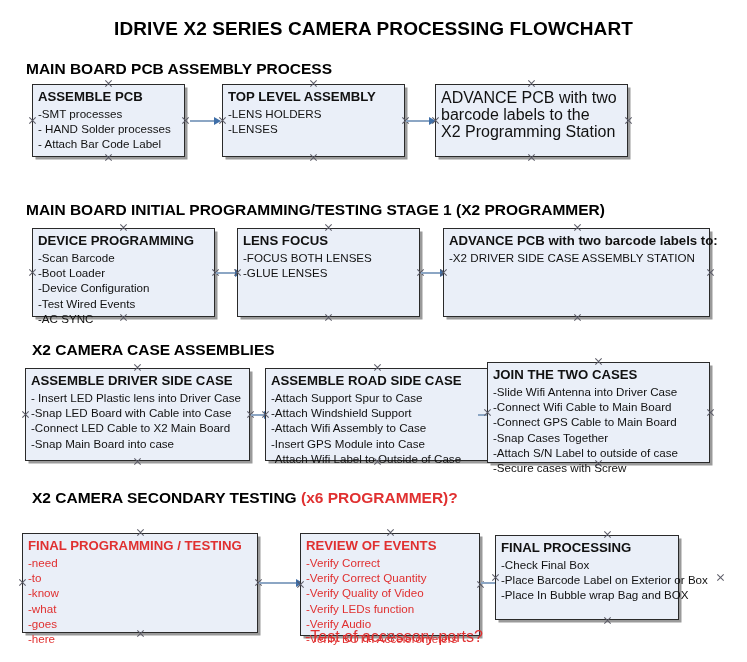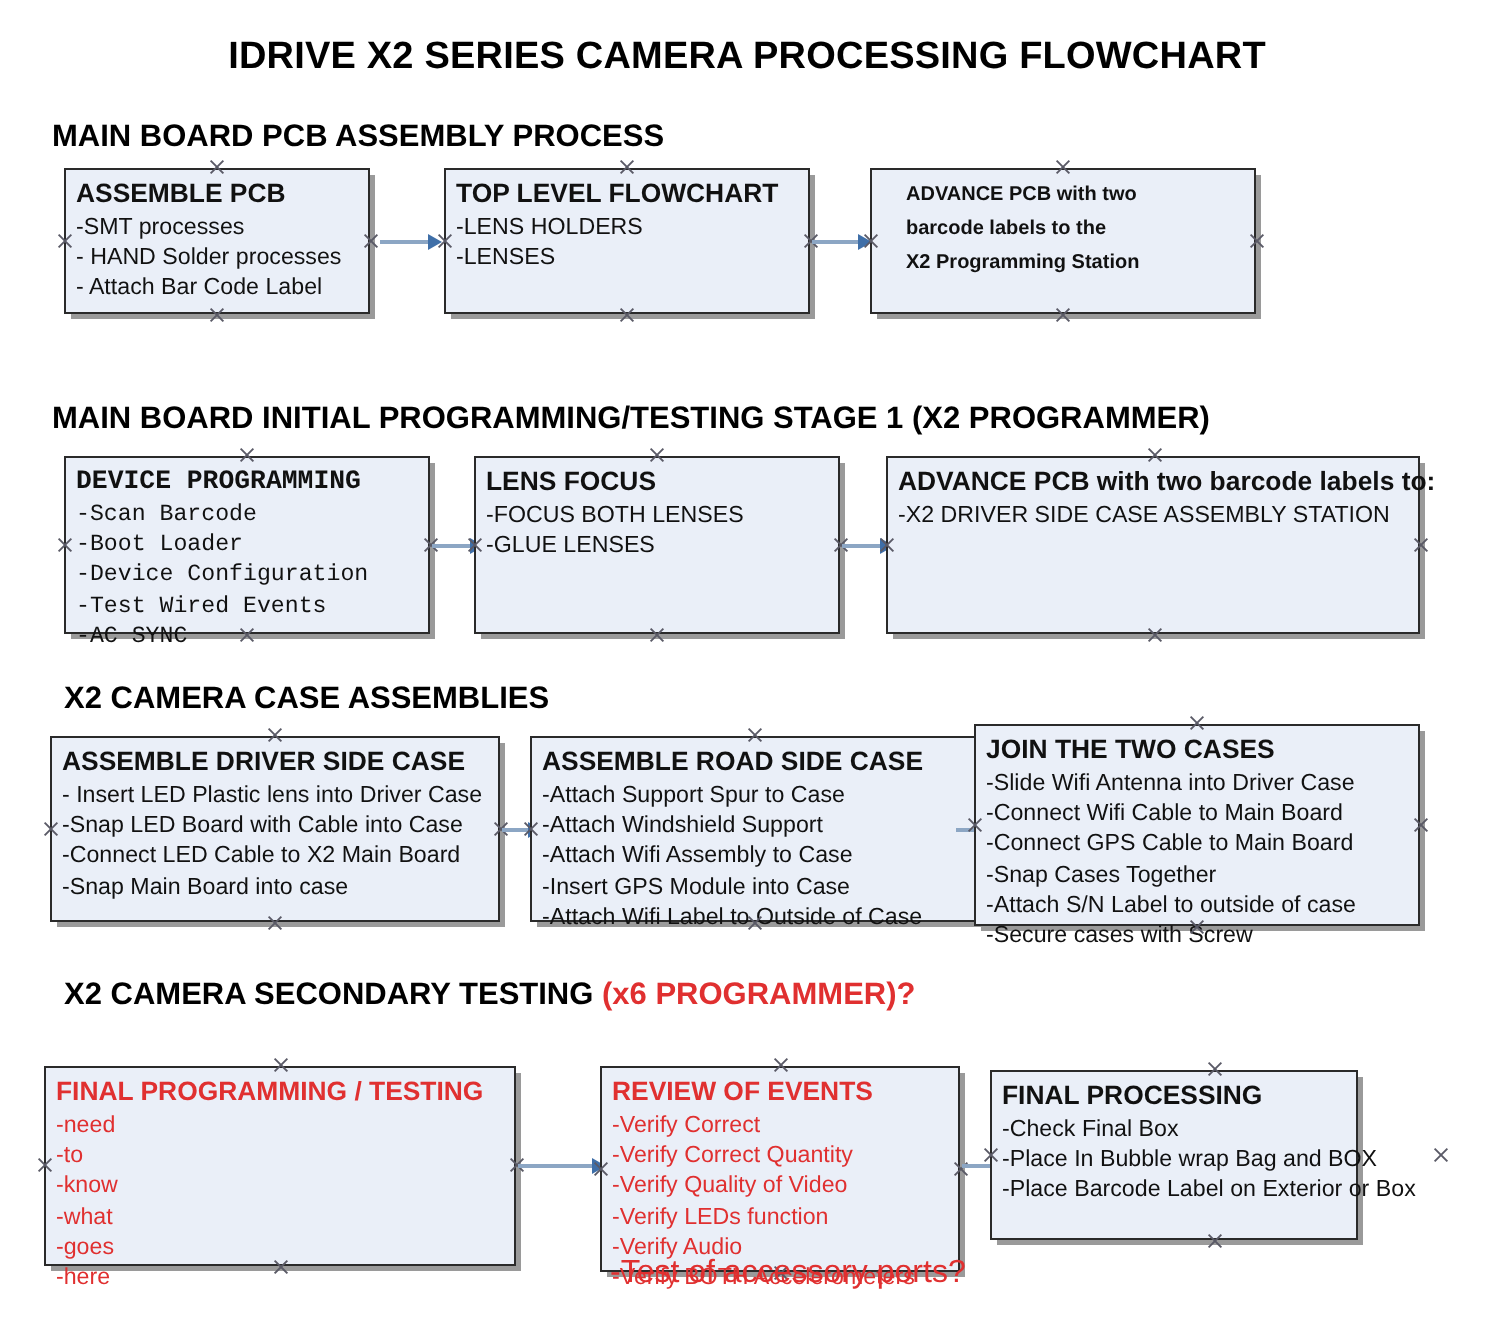--- a/index.html
+++ b/index.html
@@ -64,24 +64,23 @@
     margin-bottom: 1px;
   }
   .box .bline {
     font-size: 11.6px;
     color: #111111;
     line-height: 15.2px;
     white-space: nowrap;
   }
   
   .box.boldbody .bline {
-    font-weight: bold;
-    font-size: 10px;
+    font-weight: normal;
+    font-size: 16px;
     line-height: 17px;
-    margin-left: 12px;
   }
   
   .box.red .bhead, .box.red .bline { color: #e03030; }
   .box.red { border-color: #2a2a2a; }
   
   .overflow-line {
     position: absolute;
     font-size: 16px;
     color: #e03030;
     line-height: 15.2px;
@@ -151,21 +150,21 @@
   <div class="xhandle" style="left:28px; top:116px;"></div>
   <div class="xhandle" style="left:181px; top:116px;"></div>
 
   <div class="arrow" style="left:190px; top:116px; width:32px;">
     <div class="shaft" style="width:25px;"></div>
     <div class="head" style="left:24px;"></div>
   </div>
 
   <div class="box" style="left:222px; top:84px; width:183px; height:73px;">
     <div class="inner">
-      <div class="bhead">TOP LEVEL FLOWCHART</div>
+      <div class="bhead">TOP LEVEL ASSEMBLY</div>
       <div class="bline">-LENS HOLDERS</div>
       <div class="bline">-LENSES</div>
     </div>
   </div>
   <div class="xhandle" style="left:309px; top:79px;"></div>
   <div class="xhandle" style="left:309px; top:153px;"></div>
   <div class="xhandle" style="left:218px; top:116px;"></div>
   <div class="xhandle" style="left:401px; top:116px;"></div>
 
   <div class="arrow" style="left:406px; top:116px; width:30px;">
@@ -182,21 +181,21 @@
   </div>
   <div class="xhandle" style="left:527px; top:79px;"></div>
   <div class="xhandle" style="left:527px; top:153px;"></div>
   <div class="xhandle" style="left:431px; top:116px;"></div>
   <div class="xhandle" style="left:624px; top:116px;"></div>
 
   <div class="section-head" style="left:26px; top:201px;">
     <span>MAIN BOARD INITIAL PROGRAMMING/TESTING STAGE 1 (X2 PROGRAMMER)</span><span class="accent"></span>
   </div>
 
-  <div class="box" style="left:32px; top:228px; width:183px; height:89px;font-family:Liberation Mono, monospace;">
+  <div class="box" style="left:32px; top:228px; width:183px; height:89px;">
     <div class="inner">
       <div class="bhead">DEVICE PROGRAMMING</div>
       <div class="bline">-Scan Barcode</div>
       <div class="bline">-Boot Loader</div>
       <div class="bline">-Device Configuration</div>
       <div class="bline">-Test Wired Events</div>
       <div class="bline">-AC SYNC</div>
     </div>
   </div>
   <div class="xhandle" style="left:119px; top:223px;"></div>
@@ -340,22 +339,22 @@
 
   <div class="arrow" style="left:481px; top:578px; width:22px;">
     <div class="shaft" style="width:16px;"></div>
     <div class="head" style="left:15px;"></div>
   </div>
 
   <div class="box" style="left:495px; top:535px; width:184px; height:85px;">
     <div class="inner">
       <div class="bhead">FINAL PROCESSING</div>
       <div class="bline"> -Check Final Box</div>
+      <div class="bline">-Place Barcode Label on Exterior or Box</div>
       <div class="bline">-Place In Bubble wrap Bag and BOX</div>
-      <div class="bline">-Place Barcode Label on Exterior or Box</div>
     </div>
   </div>
   <div class="xhandle" style="left:603px; top:530px;"></div>
   <div class="xhandle" style="left:603px; top:616px;"></div>
   <div class="xhandle" style="left:491px; top:573px;"></div>
   <div class="xhandle" style="left:716px; top:573px;"></div>
 
 </div>
 
 </body></html>

